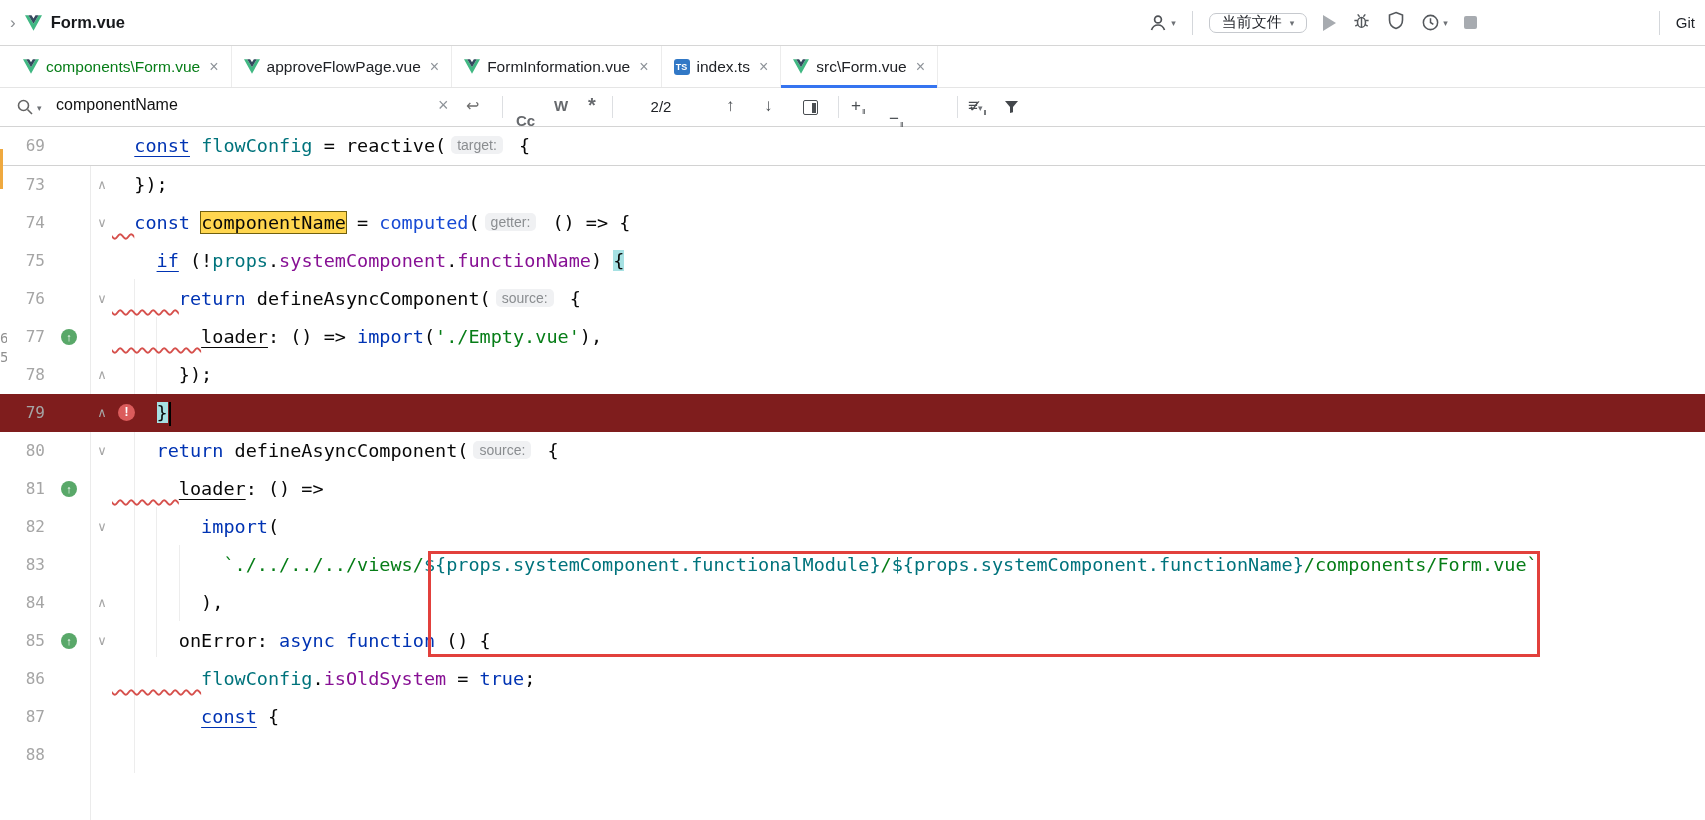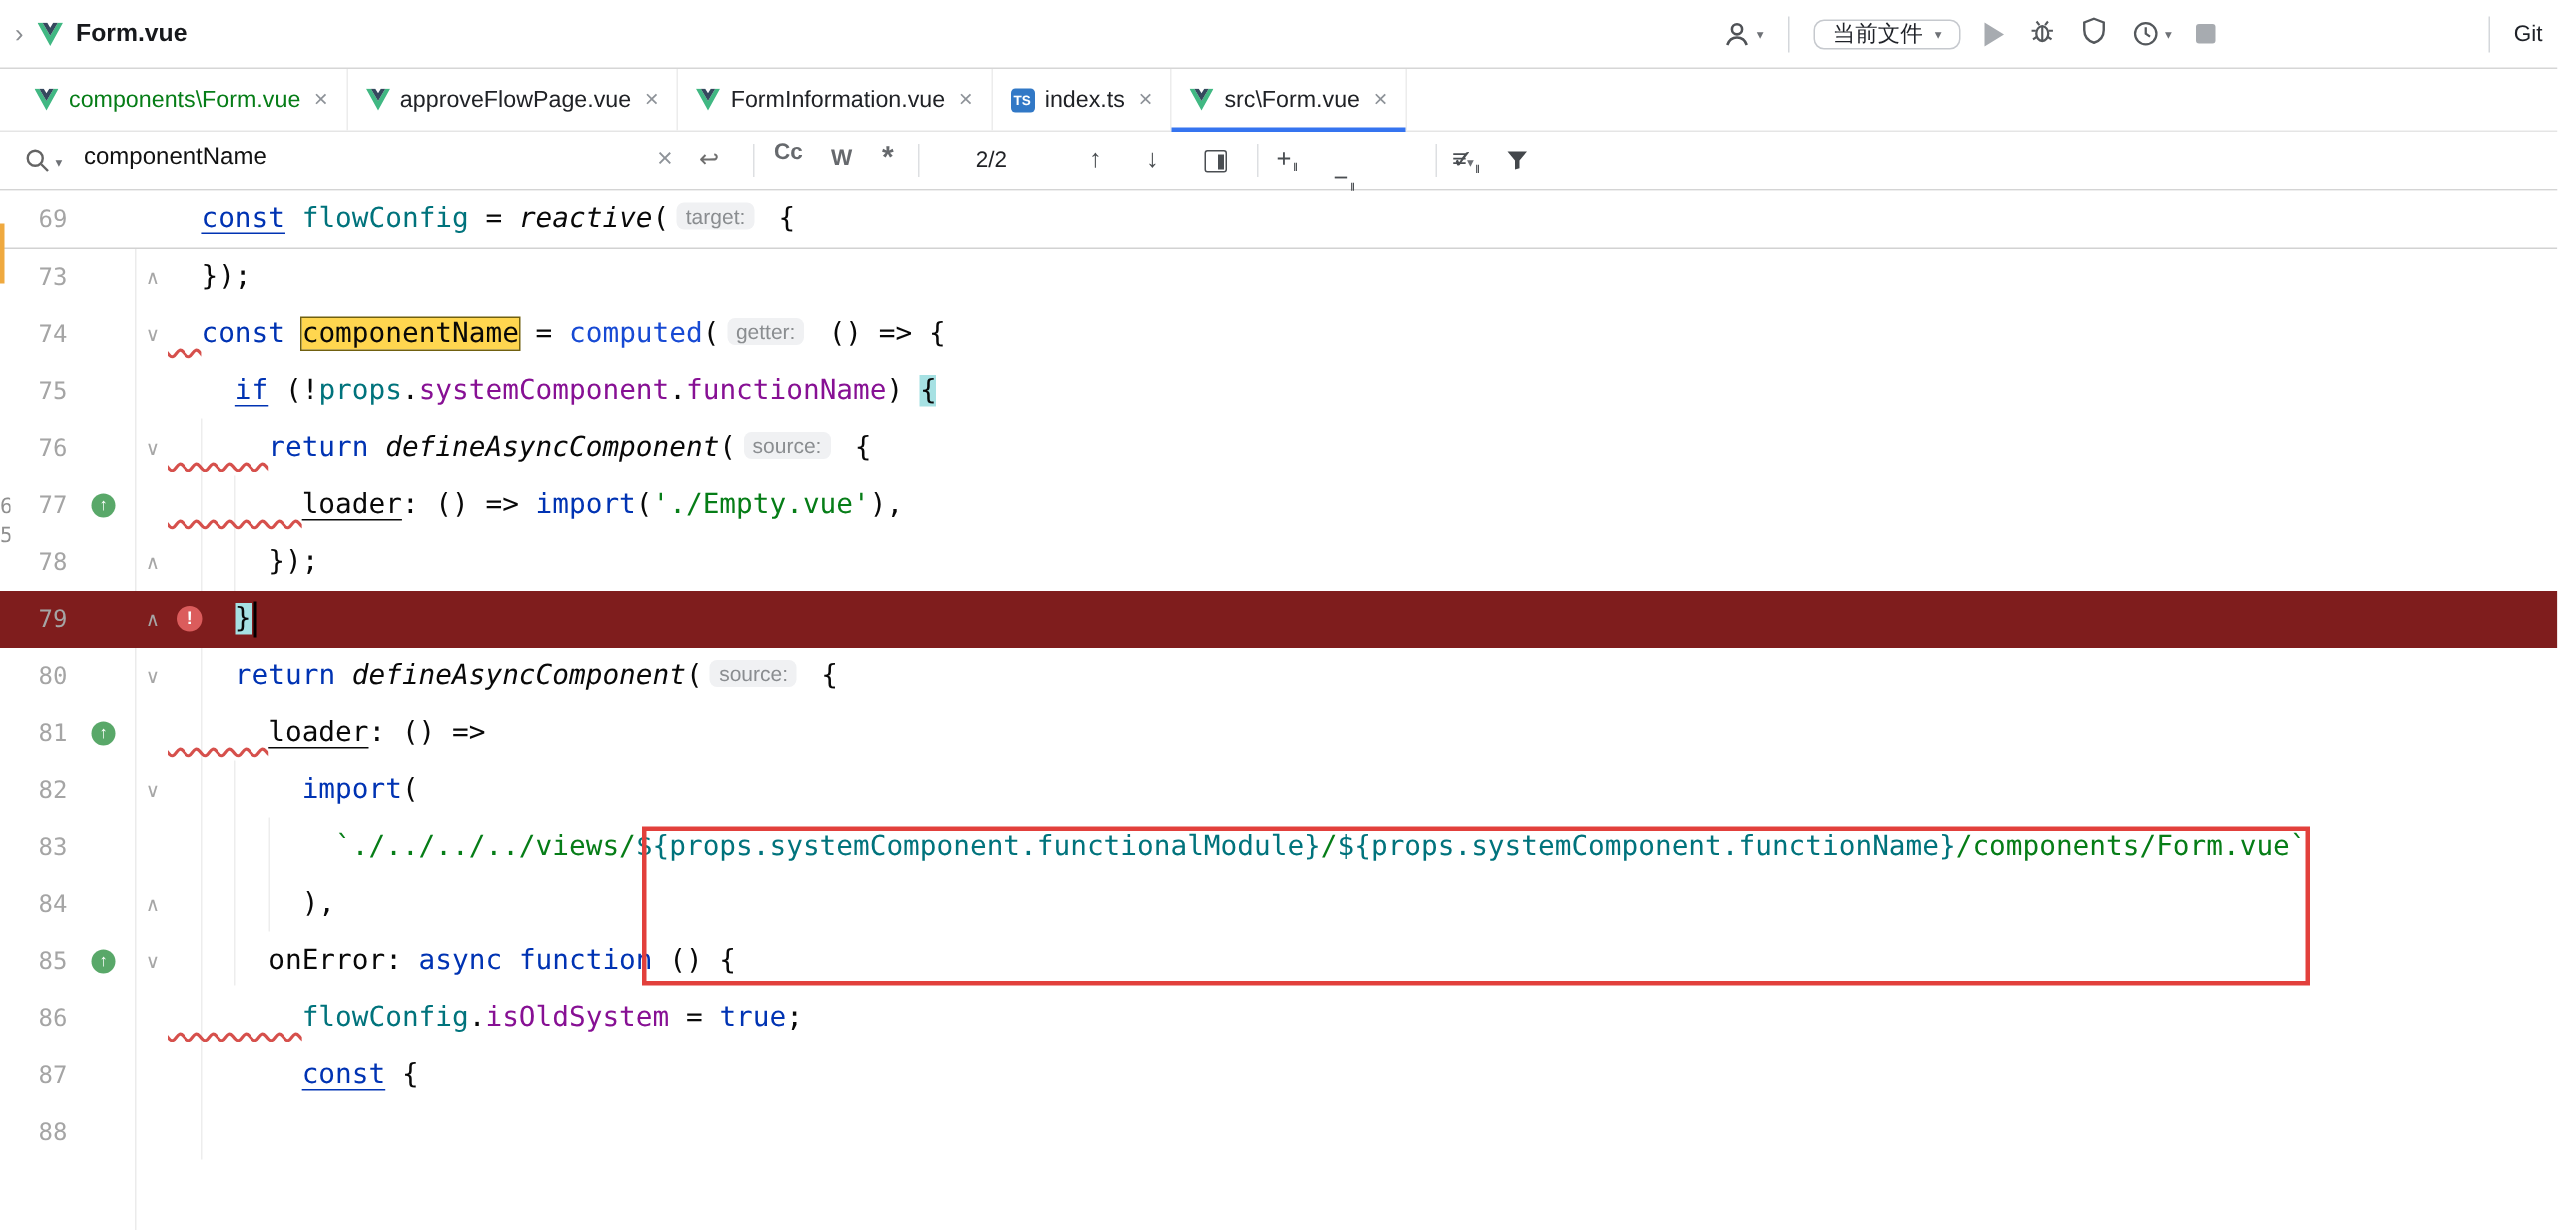--- a/index.html
+++ b/index.html
@@ -64,21 +64,21 @@
   .code{position:absolute;left:112px;top:0;white-space:pre;font:18.5px "DejaVu Sans Mono",monospace;
         line-height:38px;color:#080808}
   .p{color:#080808}
   .tag{color:#0033B3}
   .attr{color:#174AD4}
   .k,.ku{color:#0033B3}
   .cu{color:#174AD4}
   .s{color:#067D17}
   .v,.interp{color:#00737C}
   .f{color:#871094}
-  .it{font-style:italic;color:#080808}
+  .it{color:#080808}
   .key{color:#080808}
   .keyu{color:#080808}
   .ku,.keyu{text-decoration:underline;text-underline-offset:4px;text-decoration-thickness:1px}
   .in{display:inline-block;font:14px "Liberation Sans",sans-serif;color:#8A8D90;background:#F0F1F3;
       border-radius:5px;padding:1px 6px;margin:0 5px;vertical-align:2px;line-height:normal}
   .hlS{background:#FFD64F;outline:1px solid #70600F;color:#080808}
   .hlB{background:#A6E1E3}
   .sq{text-decoration:underline wavy #D6504C;text-decoration-thickness:1.5px;text-underline-offset:4px}
   .caret{display:inline-block;width:2px;height:24px;background:#000;vertical-align:middle;margin-left:1px}
   .vcsbar{position:absolute;left:0;top:22px;width:3px;height:40px;background:#EFA93F;z-index:2}
@@ -187,21 +187,21 @@
 <div class="findbar">
   <span style="left:16px;top:10px"><svg width="18" height="18" viewBox="0 0 18 18">
         <circle cx="7.5" cy="7.5" r="5" fill="none" stroke="#646464" stroke-width="1.6"></circle>
         <line x1="11.5" y1="11.5" x2="16" y2="16" stroke="#646464" stroke-width="1.6"></line>
       </svg></span>
   <span class="mini-arrow" style="left:37px;top:15px">▾</span>
   <input class="f-input" style="left: 54px; top: 7px;" value="componentName">
   <span style="left:438px;top:7px;color:#8E9399;font-size:18px">×</span>
   <span style="left:466px;top:8px;color:#6E6E6E;font-size:16px">↩</span>
   <div class="fdiv" style="left:502px"></div>
-  <span class="fgray" style="left:516px;top:5px">Cc</span>
+  <span class="fgray" style="left:516px;top:24px">Cc</span>
   <span class="fgray" style="left:554px;top:9px">W</span>
   <span class="fgray" style="left:588px;top:6px;font-size:20px">*</span>
   <div class="fdiv" style="left:612px"></div>
   <span class="counter" style="left:636px;top:10px">2/2</span>
   <span class="fico" style="left:726px;top:8px">↑</span>
   <span class="fico" style="left:764px;top:8px">↓</span>
   <span class="sqico" style="left:803px;top:12px"></span>
   <div class="fdiv" style="left:838px"></div>
   <span class="fico" style="left:851px;top:8px">+<span class="sub">II</span></span>
   <span class="fico" style="left:889px;top:21px">−<span class="sub">II</span></span>

